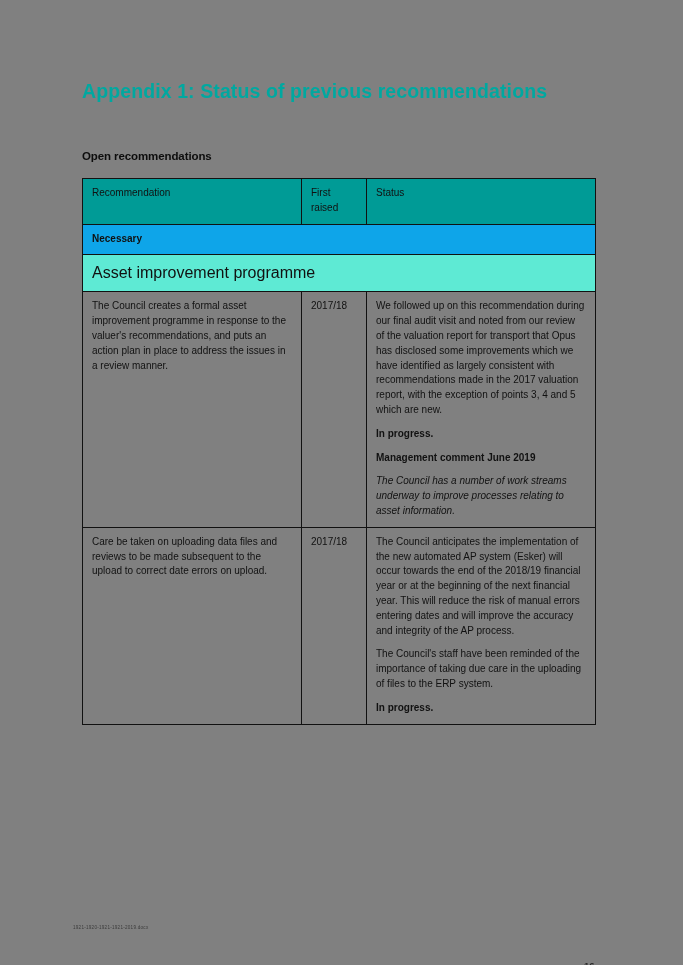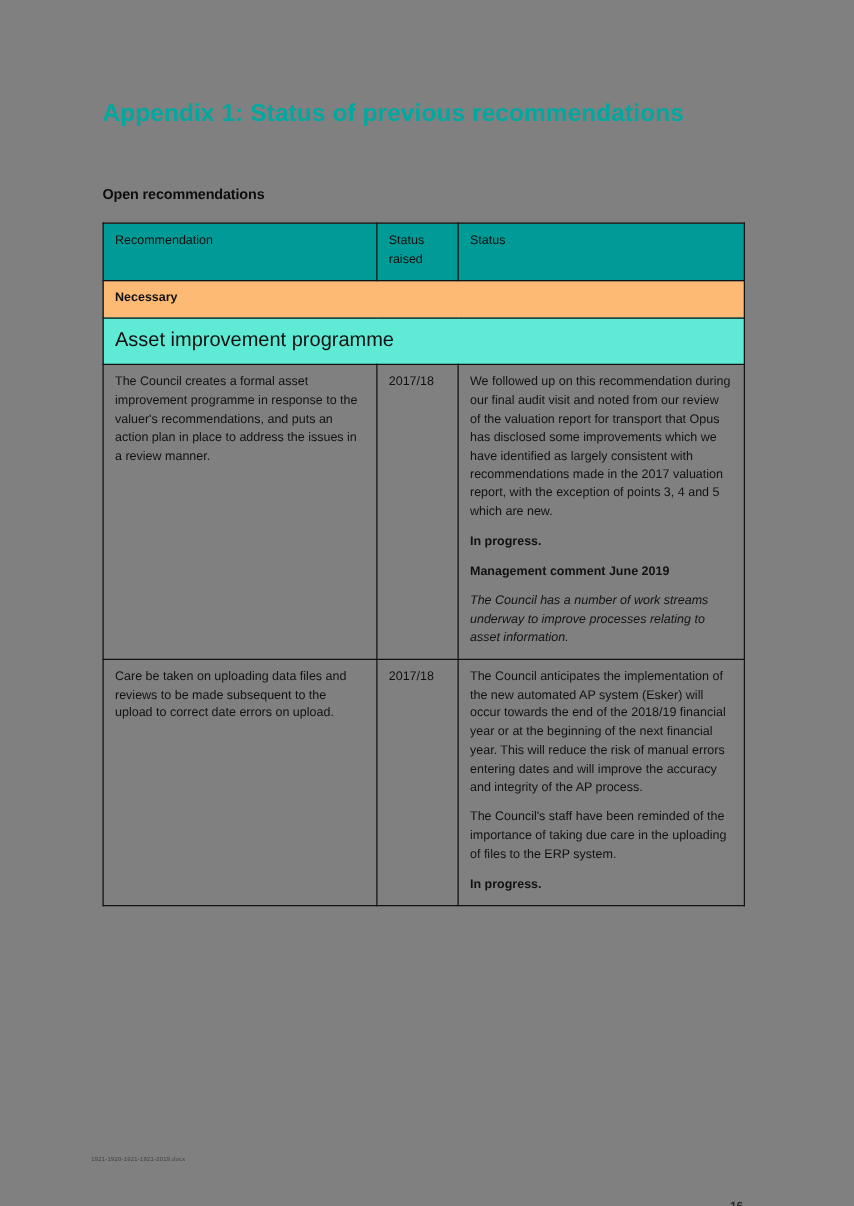--- a/index.html
+++ b/index.html
@@ -73,21 +73,21 @@
     background: #009b96;
     color: #ffffff;
     font-weight: normal;
     font-size: 9.6px;
     height: 46px;
     padding-top: 9px;
     line-height: 1.42;
   }
 
   tr.band-necessary td {
-    background: #fdba74;
+    background: #0ea5e9;
     font-weight: bold;
     font-size: 10px;
     padding-top: 7px;
     padding-bottom: 7px;
     color: #111111;
     margin-top: 40px;
   }
 
   tr.band-sub td {
     background: #5eead4;
@@ -140,21 +140,21 @@
 
   <table class="rec-table">
     <colgroup>
       <col class="col-rec">
       <col class="col-year">
       <col class="col-stat">
     </colgroup>
     <thead>
       <tr>
         <td>Recommendation</td>
-        <td>Status raised</td>
+        <td>First raised</td>
         <td>Status</td>
       </tr>
     </thead>
     <tbody>
 
       <tr class="band-necessary">
         <td colspan="3">Necessary</td>
       </tr>
 
       <tr class="band-sub">

